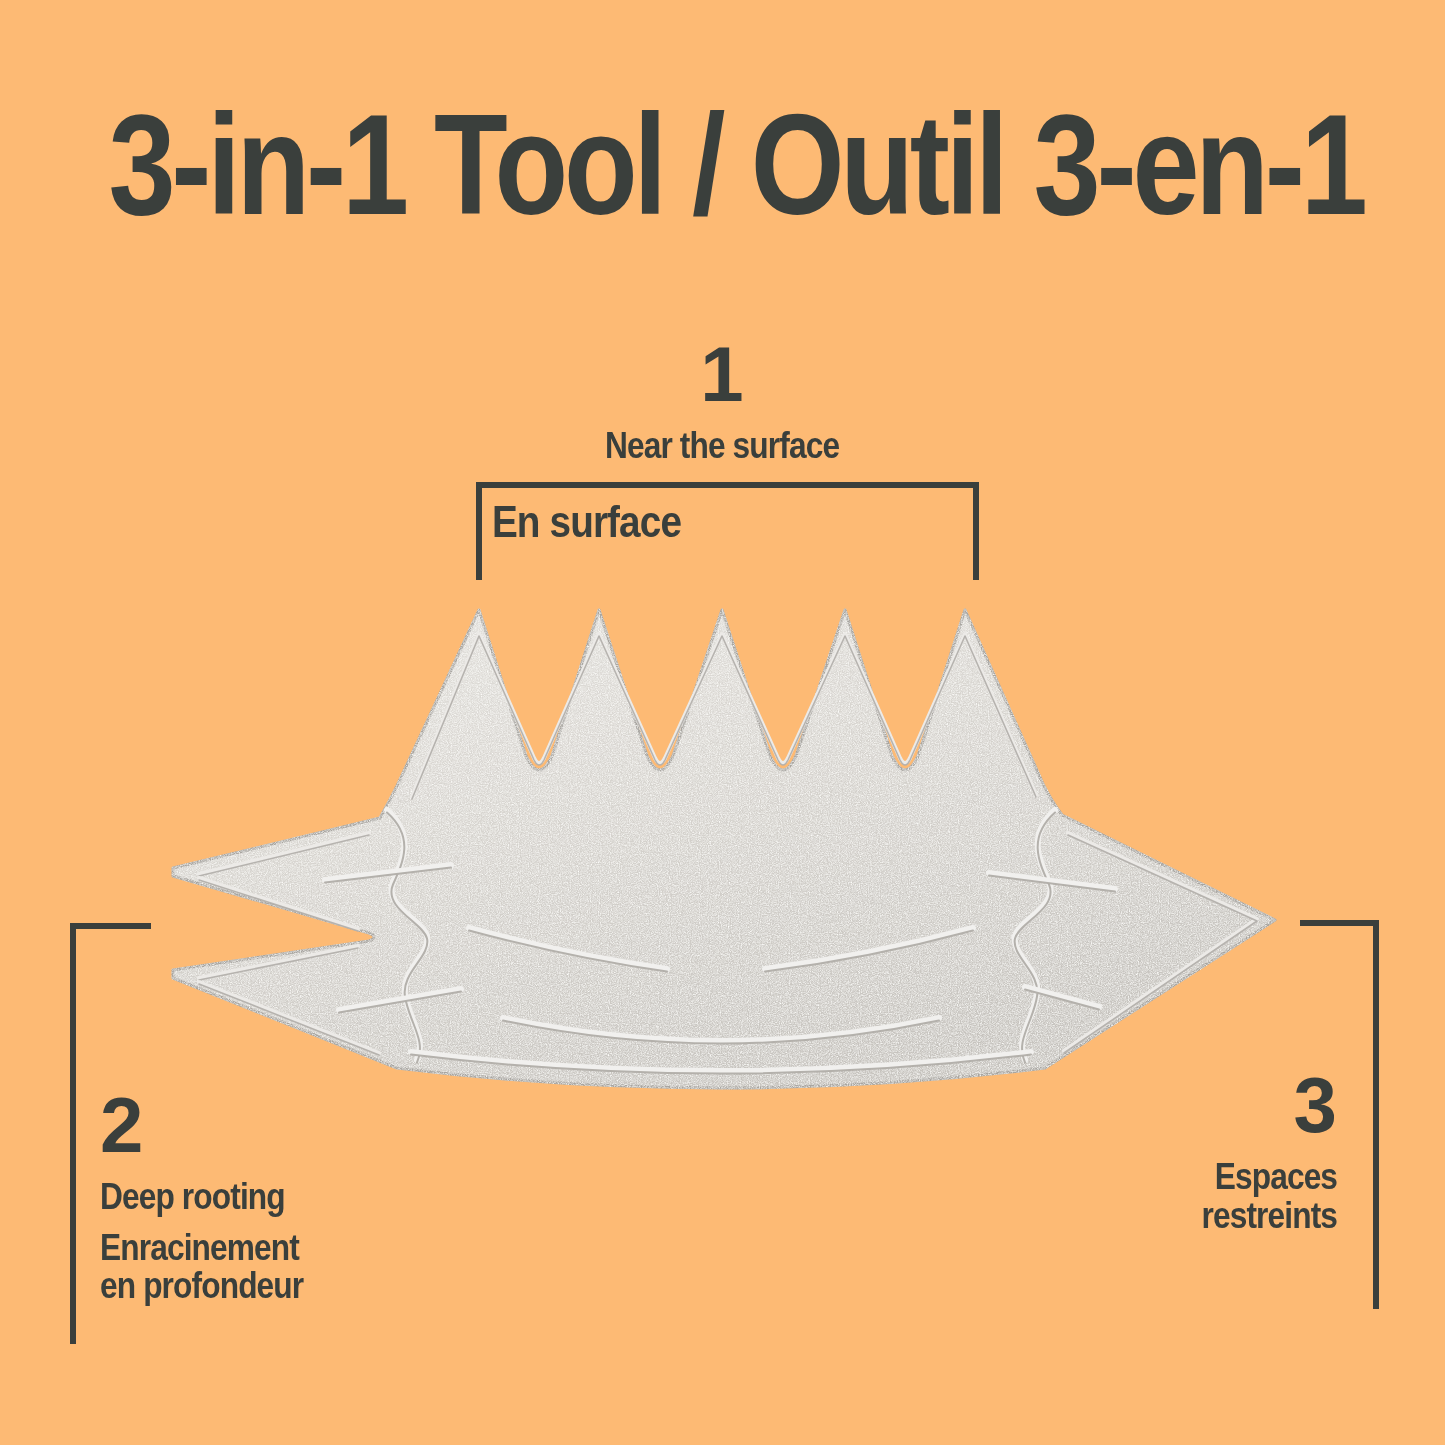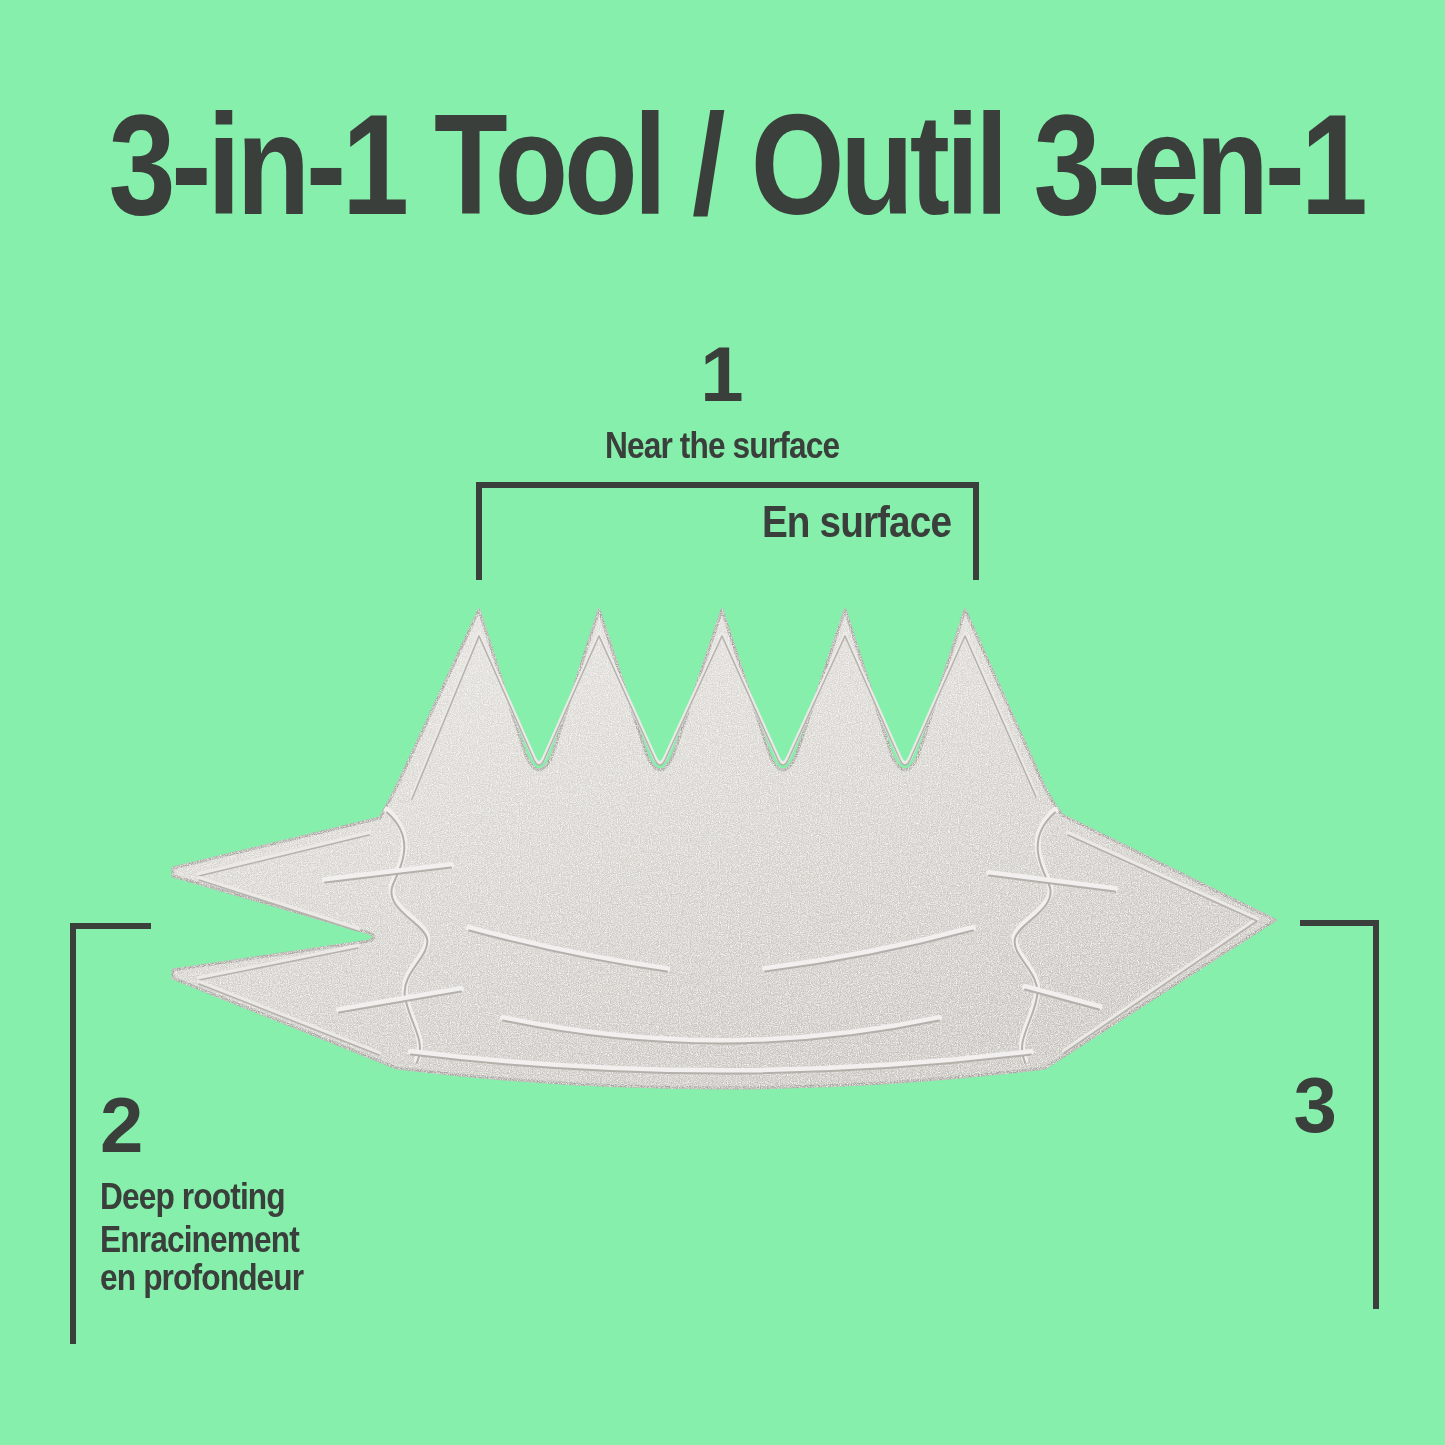--- a/index.html
+++ b/index.html
@@ -1,41 +1,41 @@
 <!DOCTYPE html>
 <html><head>
 <meta charset="utf-8">
 <style>
   html,body{margin:0;padding:0;background:#ffffff;}
   body{width:1445px;height:1445px;font-family:"Liberation Sans",sans-serif;color:#3a3f3c;}
-  .stage{position:relative;width:1445px;height:1445px;overflow:hidden;background:#86efac;}
+  .stage{position:relative;width:1445px;height:1445px;overflow:hidden;background:#fdba74;}
 
   .title{
     position:absolute;top:94px;left:0;width:1445px;text-align:center;
     font-size:142px;font-weight:bold;line-height:1;letter-spacing:-5px;
     white-space:nowrap;transform:scaleX(0.85);transform-origin:50% 50%;
   }
 
   .lbl{position:absolute;font-weight:bold;}
   .num{font-size:78px;line-height:1;}
   .cap{font-size:36px;line-height:1.07;letter-spacing:-1px;}
   .cond{display:inline-block;transform:scaleX(0.88);}
   .c-center .cond{transform-origin:50% 50%;}
   .c-left  .cond{transform-origin:0 50%;}
   .c-right .cond{transform-origin:100% 50%;}
 
   .label-1{left:372px;top:335px;width:700px;text-align:center;}
   .label-1 .num{margin-bottom:14px;}
 
-  .en-surface{position:absolute;left:479px;top:497px;width:485px;text-align:right;
+  .en-surface{position:absolute;left:479px;top:497px;width:485px;text-align:left;
     font-weight:bold;font-size:44px;letter-spacing:-1px;}
 
   .label-2{left:100px;top:1086px;text-align:left;}
   .label-2 .num{margin-bottom:14px;}
-  .label-2 .fr{margin-top:4px;}
+  .label-2 .fr{margin-top:12px;}
 
   .label-3{right:108px;top:1066px;text-align:right;}
   .label-3 .num{margin-bottom:14px;}
   .label-3 .fr{margin-top:14px;}
 
   .bracket{position:absolute;border:0 solid #3a3f3c;}
   .bracket-top{left:476px;top:482px;width:491px;height:92px;
     border-top-width:6px;border-left-width:6px;border-right-width:6px;}
   .bracket-left{left:70px;top:923px;width:75px;height:415px;
     border-top-width:6px;border-left-width:6px;}
@@ -159,15 +159,19 @@
     <div class="cap"><span class="cond">Deep rooting</span></div>
     <div class="cap fr">
       <div><span class="cond">Enracinement</span></div>
       <div><span class="cond">en profondeur</span></div>
     </div>
   </div>
 
   <div class="bracket bracket-right"></div>
   <div class="lbl label-3 c-right">
     <div class="num">3</div>
+    <div class="cap fr">
+      <div><span class="cond">Espaces</span></div>
+      <div><span class="cond">restreints</span></div>
+    </div>
   </div>
 
 </div>
 
 </body></html>

